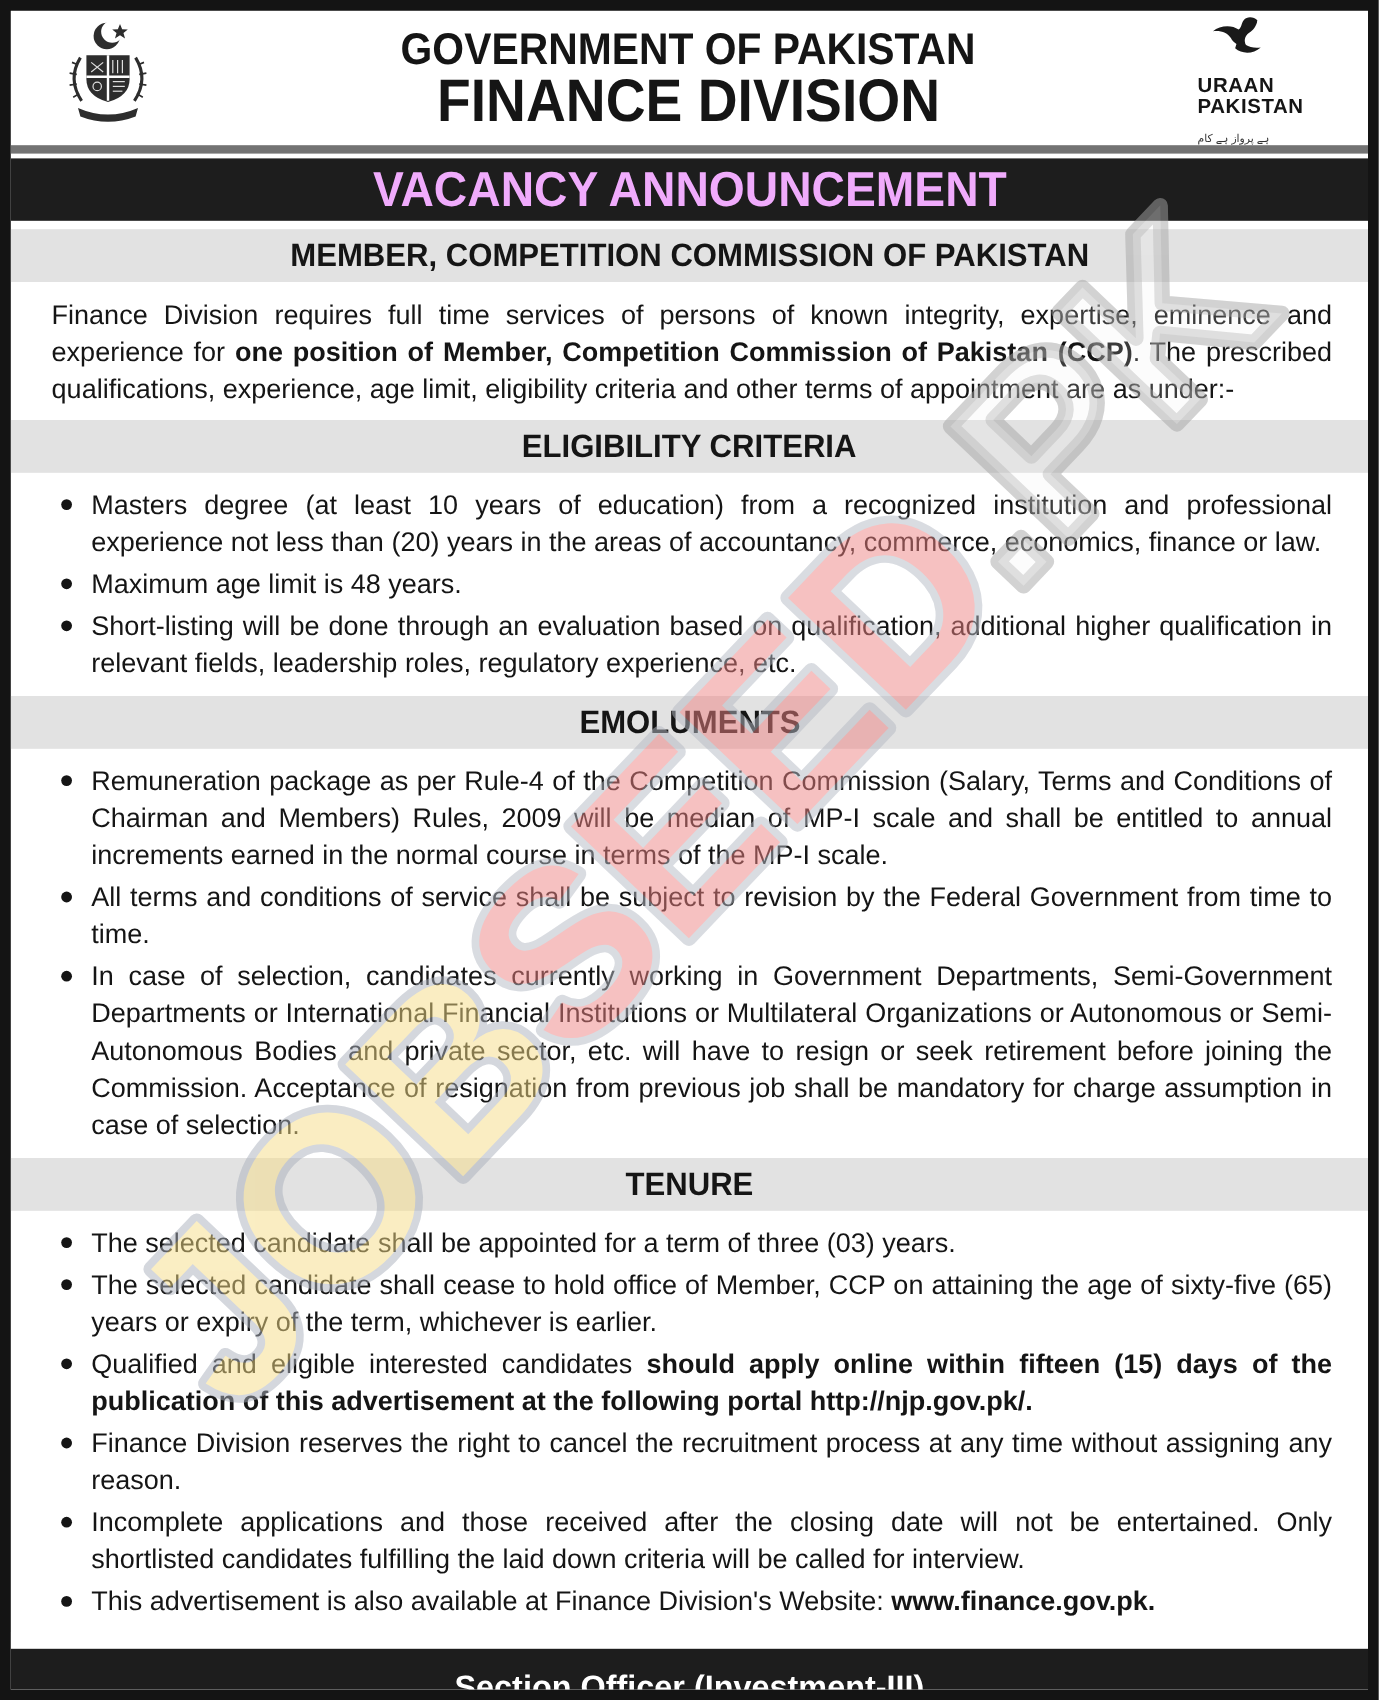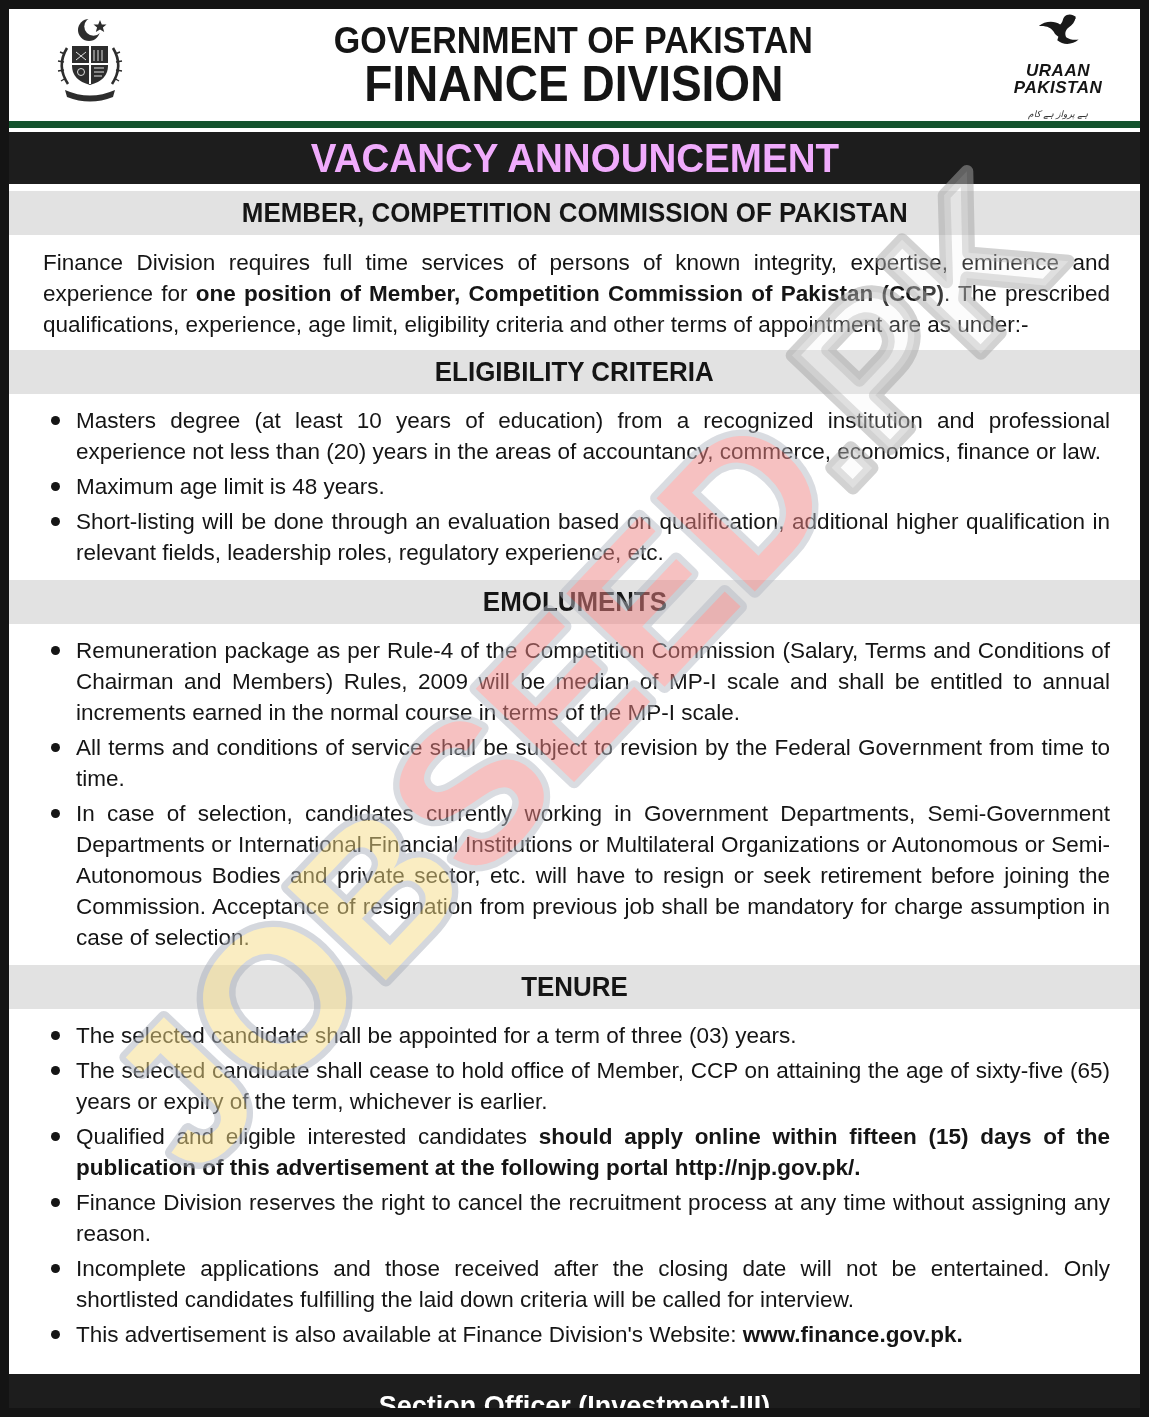--- a/index.html
+++ b/index.html
@@ -14,28 +14,28 @@
     color:#151515;
     overflow:hidden;
     display:flex; flex-direction:column;
   }
   
   .header {
     background:#fff;
     display:flex; align-items:center;
     padding:6px 22px 4px;
     height:102px;
-    border-bottom:7px solid #14532d;
+    border-bottom:7px solid #737373;
     flex:none;
   }
   .emblem-wrap { width:118px; flex:none; display:flex; justify-content:center; }
   .header-center { flex:1; text-align:center; line-height:1.04; }
   .title1 { display:inline-block; font-size:37px; font-weight:bold; letter-spacing:0px; transform:scaleX(.92); white-space:nowrap; }
   .title2 { display:inline-block; font-size:50px; font-weight:bold; transform:scaleX(.92); white-space:nowrap; margin-top:-2px; }
-  .uraan { width:120px; flex:none; text-align:center; line-height:1.0;font-style:italic; }
+  .uraan { width:120px; flex:none; line-height:1.0; }
   .uraan-name { font-weight:bold; font-size:17px; letter-spacing:.5px; }
   .uraan-tagline { font-size:9px; margin-top:14px; color:#333; }
   
   .banner {
     margin-top:4px;
     background:#1d1d1d; color:#f0abfc;
     height:52px; flex:none;
     display:flex; align-items:center; justify-content:center;
   }
   .banner span { display:inline-block; font-size:41px; font-weight:bold; transform:scaleX(.94); }

